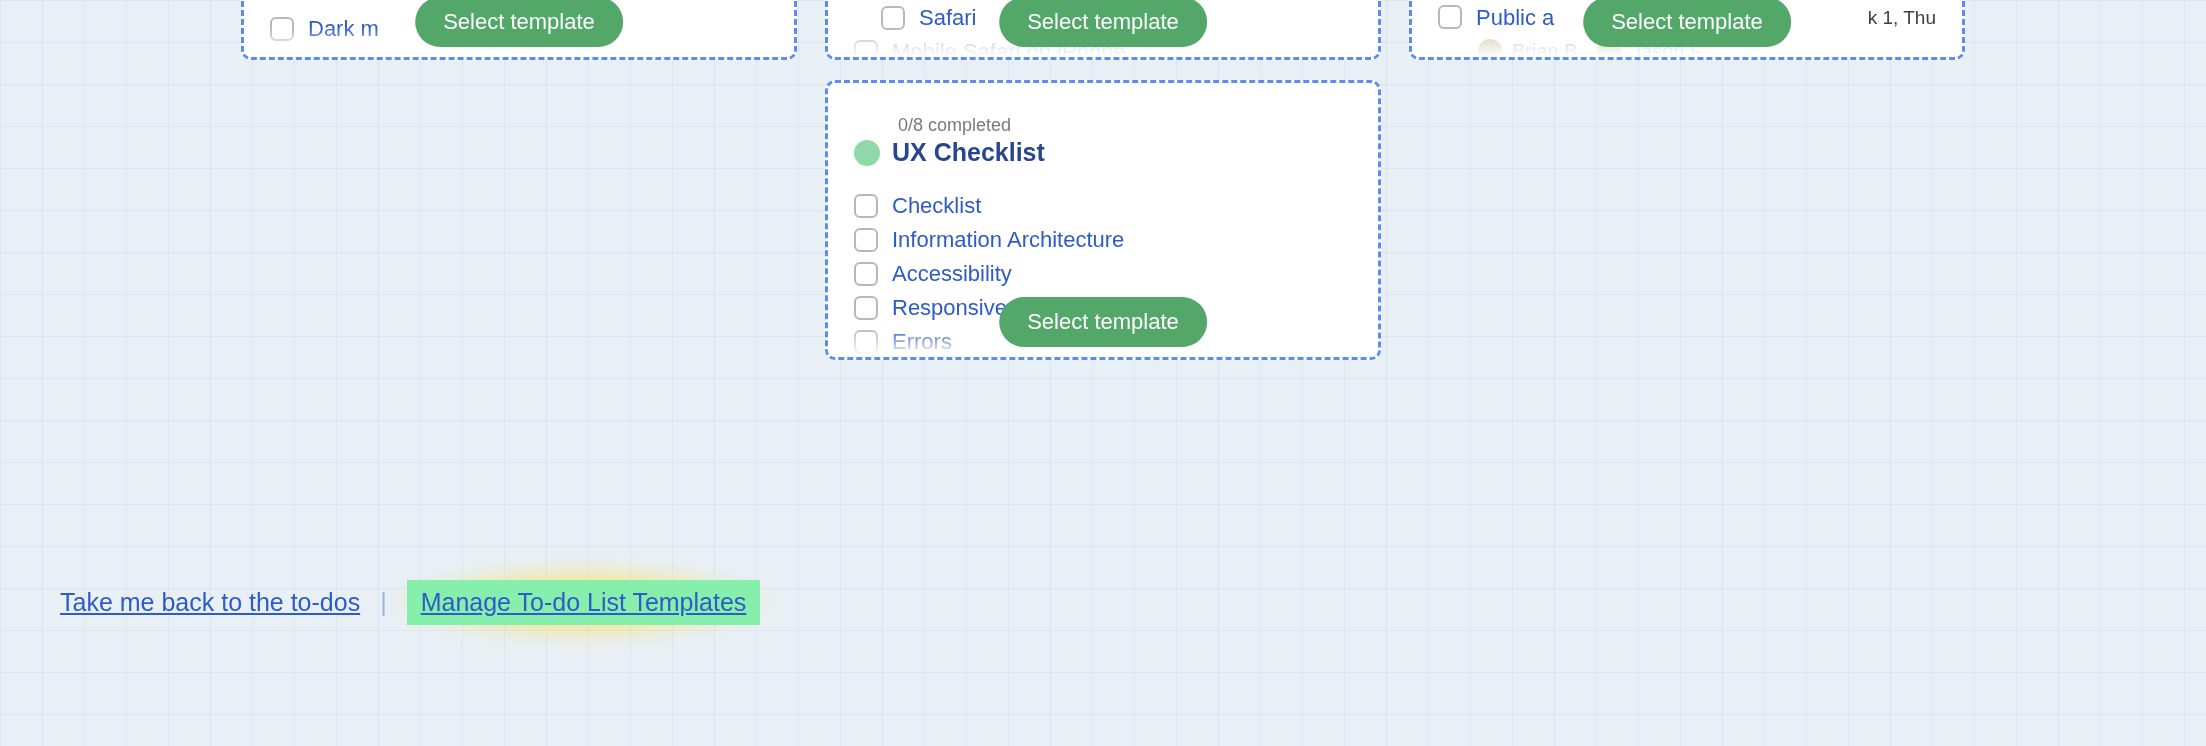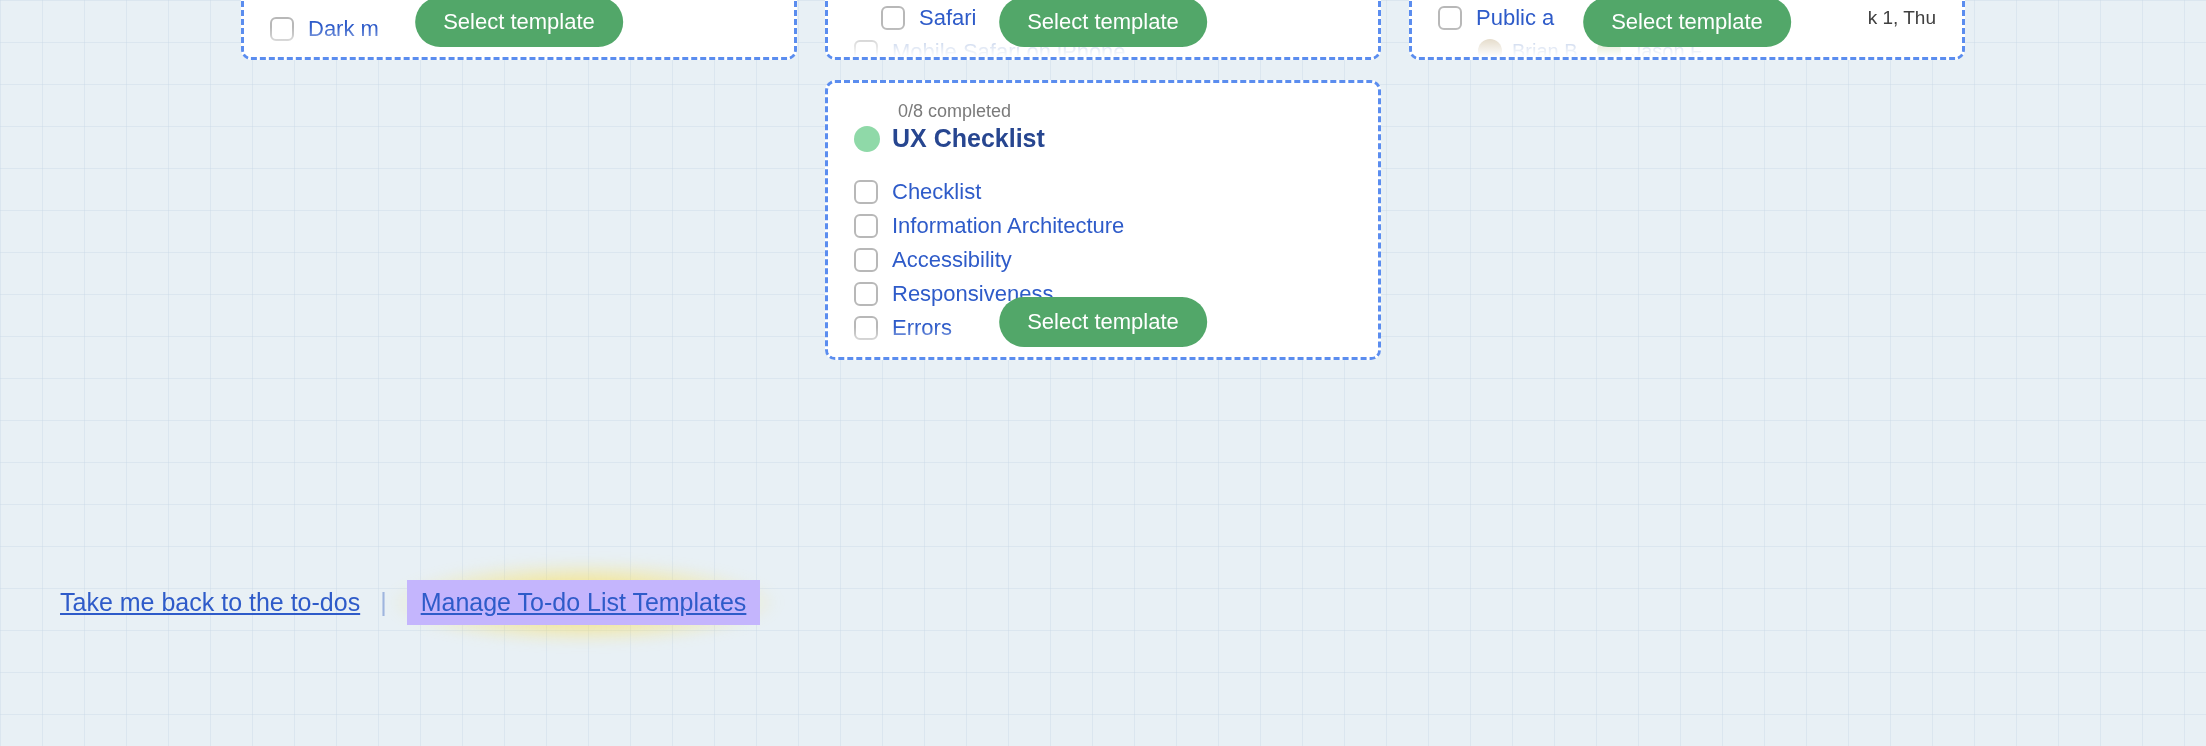--- a/index.html
+++ b/index.html
@@ -44,21 +44,21 @@
       position: relative;
       overflow: hidden;
     }
     .card.row2 {
       height: 280px;
     }
     .completed-label {
       font-size: 18px;
       color: #7a7a7a;
       margin-left: 44px;
-      margin-top: 6px;
+      margin-top: 20px;
       margin-bottom: 2px;
     }
     .card-title-row {
       display: flex;
       align-items: center;
       gap: 12px;
       margin-bottom: 26px;
     }
     .title-dot {
       width: 26px;
@@ -158,21 +158,21 @@
       color: #2e5bc9;
       text-decoration: underline;
       cursor: pointer;
     }
     .separator {
       color: #9eb5de;
     }
     .highlight-box {
       position: relative;
       padding: 8px 14px;
-      background: #c4b5fd;
+      background: #86efac;
     }
     .highlight-box::before {
       content: "";
       position: absolute;
       inset: -20px;
       background: radial-gradient(closest-side, rgba(255,220,60,0.85), rgba(255,220,60,0.0));
       border-radius: 26px;
       z-index: -1;
       filter: blur(6px);
     }
@@ -212,21 +212,21 @@
       <div class="todo-item">
         <div class="checkbox"></div>
         <span class="todo-label faded">Mobile Safari on iPhone</span>
       </div>
       <div class="fade-bottom"></div>
       <button class="select-btn">Select template</button>
     </div>
 
     <div class="card" style="height:130px;">
       <div class="todo-item" style="margin-top:60px; justify-content:space-between;">
-        <div style="display:flex;align-items:center;gap:14px;">
+        <div style="display:flex;gap:14px;">
           <div class="checkbox"></div>
           <span class="todo-label">Public a</span>
         </div>
         <span class="meta-text">k 1, Thu</span>
       </div>
       <div class="assignee-row">
         <span class="avatar a1"></span>
         <span class="assignee-name">Brian B.</span>
         <span class="avatar a2" style="margin-left:8px;"></span>
         <span class="assignee-name">Jason F.</span>

